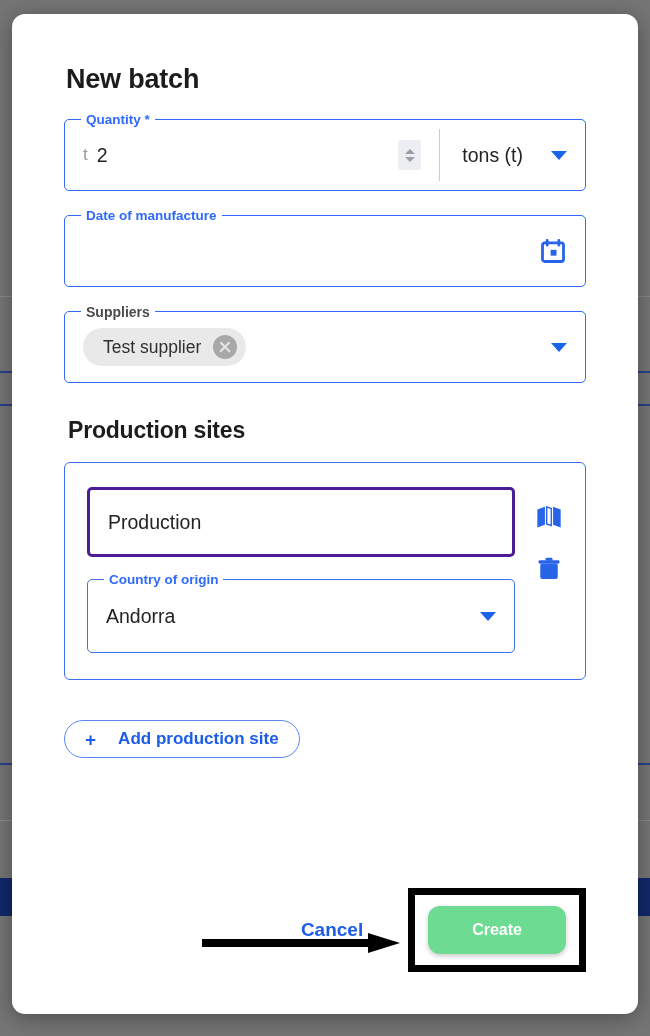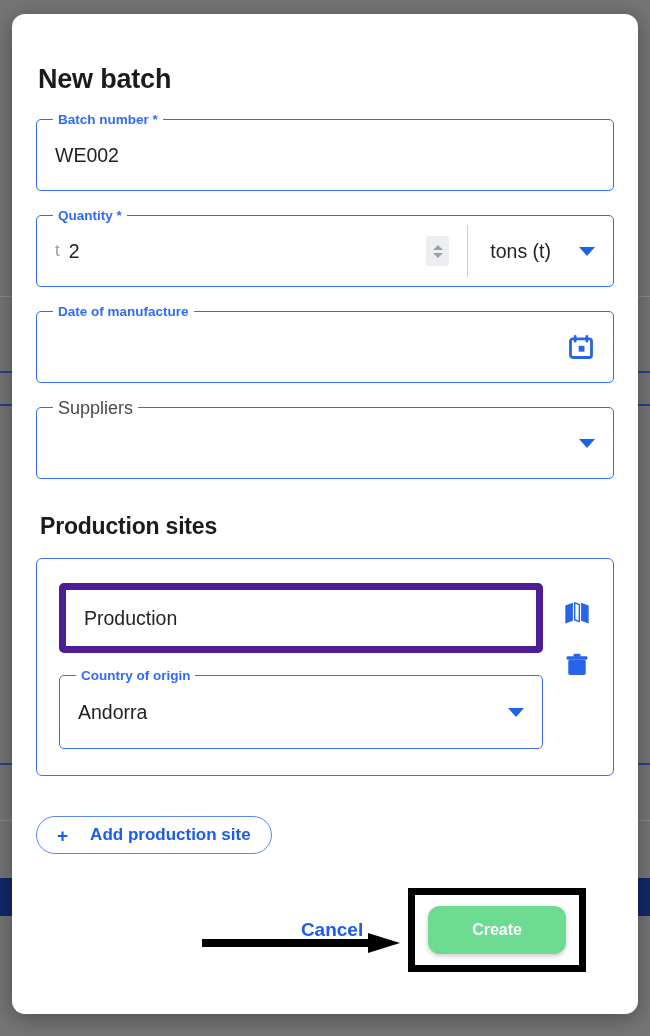--- a/index.html
+++ b/index.html
@@ -18,21 +18,21 @@
   .bd-sep  { position: absolute; left: 0; right: 0; height: 1px; background: #8a8a8a; }
 
   
   .dialog {
     position: absolute;
     left: 12px; top: 14px;
     width: 626px; height: 1000px;
     background: #ffffff;
     border-radius: 13px;
     box-shadow: 0 4px 22px rgba(0,0,0,.34);
-    padding: 0 24px;
+    padding: 0 52px;
     overflow: hidden;
   }
 
   .dlg-title {
     font-size: 27px;
     font-weight: 700;
     color: #1c1c1c;
     margin: 50px 0 0 2px;
     letter-spacing: -0.2px;
   }
@@ -53,21 +53,21 @@
     position: absolute;
     top: -9px; left: 16px;
     background: #ffffff;
     padding: 0 5px;
     font-size: 13.5px;
     font-weight: 700;
     color: #2f6afc;
     line-height: 18px;
     white-space: nowrap;
   }
-  .field-label.neutral { color: #4a4a4a; font-weight: 400; font-size: 18px; }
+  .field-label.neutral { color: #4a4a4a; font-weight: 700; font-size: 14px; }
   .field-value {
     font-size: 19.5px;
     color: #232323;
     font-weight: 400;
   }
   .prefix { font-size: 17px; color: #9a9a9a; margin-right: 9px; }
 
   
   .spinner {
     margin-left: auto;
@@ -130,21 +130,21 @@
     border: 1px solid #3d6ff0;
     border-radius: 6px;
     padding: 24px 22px 26px 22px;
     display: flex;
     align-items: flex-start;
     gap: 20px;
   }
   .ps-fields { flex: 1; }
   .ps-input {
     height: 70px;
-    border: 7px solid #4c1d95;
+    border: 3px solid #4c1d95;
     border-radius: 5px;
     display: flex; align-items: center;
     padding: 0 18px;
     font-size: 19.5px; color: #232323;
   }
   .ps-select {
     position: relative;
     margin-top: 22px;
     height: 74px;
     border: 1px solid #3d6ff0;
@@ -228,24 +228,20 @@
   <div class="bd-line" style="top:763px"></div>
   <div class="bd-sep" style="top:820px"></div>
   <div class="bd-navy" style="top:878px;height:38px"></div>
 </div>
 
 <div class="dialog">
 
   <div class="dlg-title">New batch</div>
 
   
-  <div class="field">
-    <span class="field-label">Batch number *</span>
-    <span class="field-value">WE002</span>
-  </div>
 
   
   <div class="field">
     <span class="field-label">Quantity *</span>
     <span class="prefix">t</span>
     <span class="field-value">2</span>
     <span class="spinner">
       <i class="up"></i>
         <i class="dn"></i>
     </span>
@@ -264,20 +260,24 @@
         <rect x="3" y="5" width="18" height="16" rx="2" stroke="#2864e8" stroke-width="2.4"></rect>
         <path d="M7 3v4M17 3v4" stroke="#2864e8" stroke-width="2.4" stroke-linecap="round"></path>
         <rect x="10" y="11" width="5" height="5" fill="#2864e8"></rect>
       </svg>
     </span>
   </div>
 
   
   <div class="field grey">
     <span class="field-label neutral">Suppliers</span>
+    <span class="chip">
+      <span class="chip-label">Test supplier</span>
+      <span class="chip-x"></span>
+    </span>
     <span class="caret right"></span>
   </div>
 
   
   <div class="section-title">Production sites</div>
 
   <div class="ps-card">
     <div class="ps-fields">
       <div class="ps-input">Production</div>
       <div class="ps-select">

